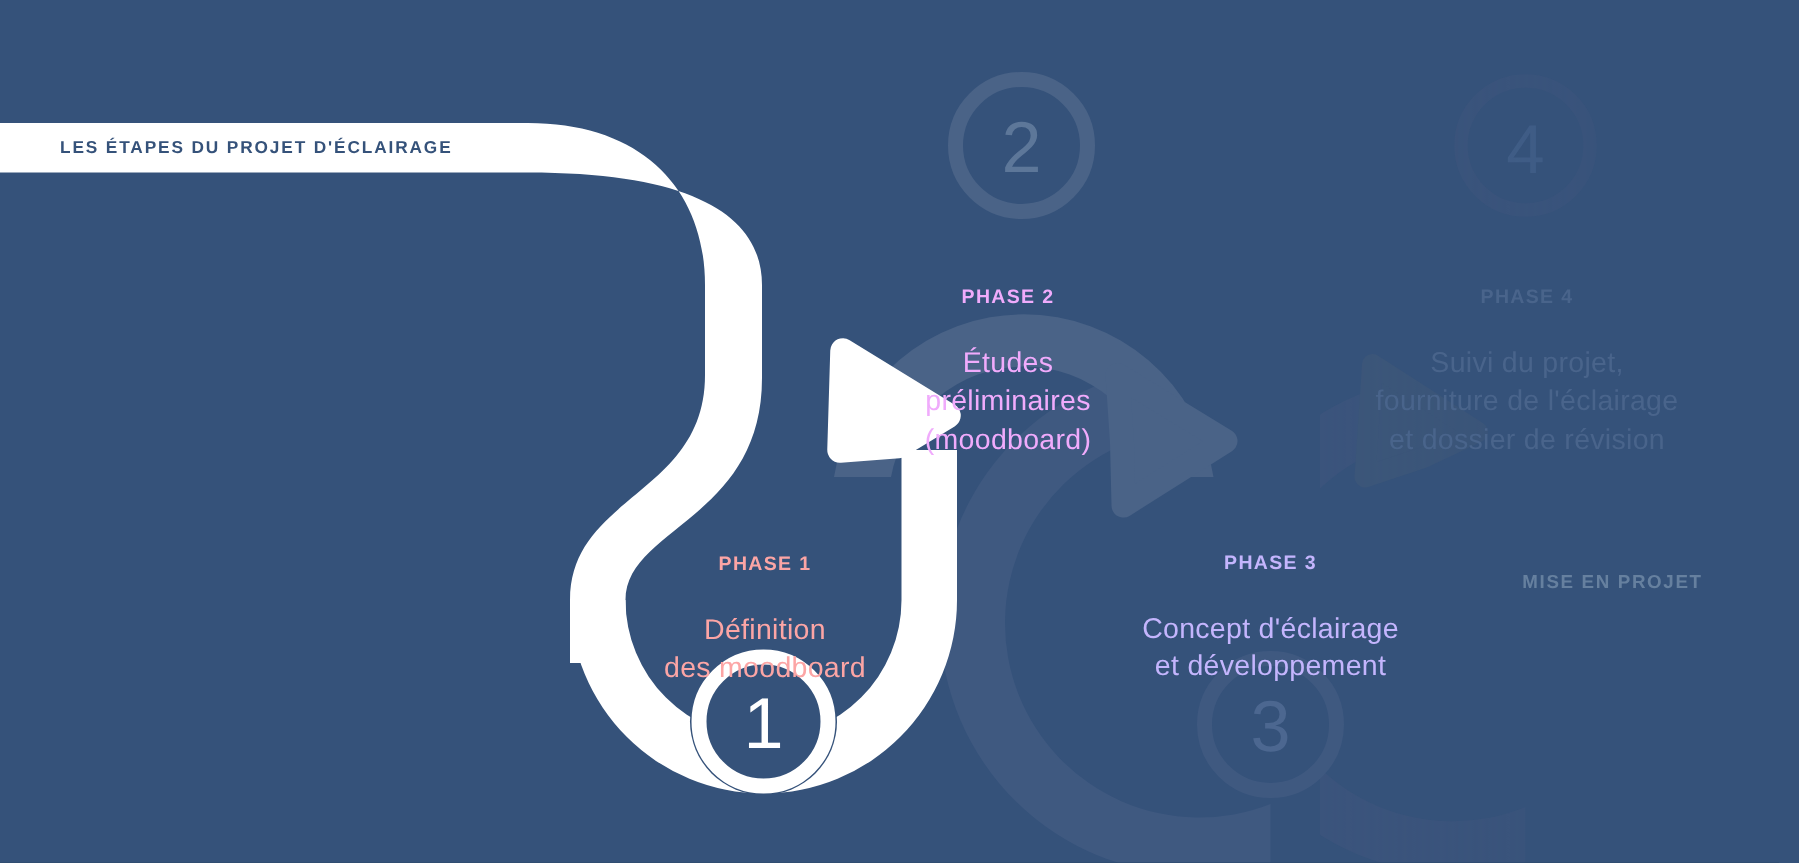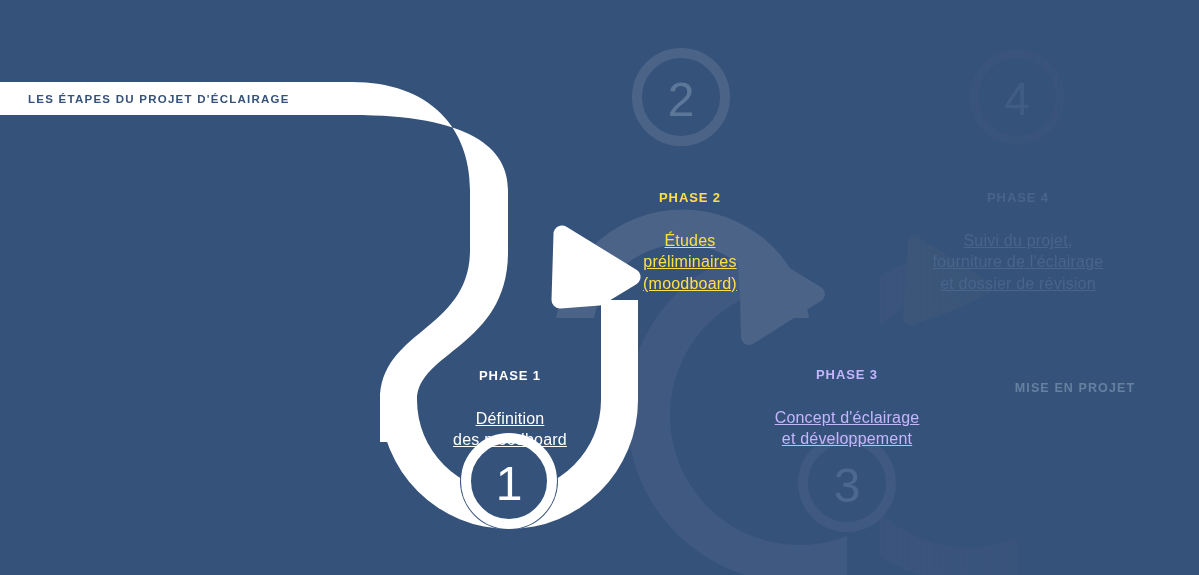--- a/index.html
+++ b/index.html
@@ -32,36 +32,35 @@
   }
   .lbl .hd {
     display: block;
     font-weight: bold;
     letter-spacing: 0.9px;
     font-size: 13px;
     margin-bottom: 3px;
   }
   .lbl .bd {
     display: block;
-    font-size: 16px;
+    font-size: 19px;
     font-weight: 400;
-    text-decoration: underline;
   }
   #title-bar {
     position: absolute;
     left: 0;
     top: 82px;
     width: 362px;
     height: 33px;
     display: flex;
     align-items: center;
     pointer-events: none;
   }
   #title-text {
-    margin-left: 28px;
+    margin-left: 40px;
     font-size: 11.5px;
     font-weight: bold;
     letter-spacing: 1.25px;
     color: #35527a;
     white-space: nowrap;
     text-align: center;
   }
   .num {
     font-weight: 400;
     text-anchor: middle;
@@ -143,27 +142,27 @@
       <path d="M 632 277 L 562 234 L 560 300 L 599 297 Z" fill="#ffffff" stroke="#ffffff" stroke-width="17" stroke-linejoin="round"></path>
     </g>
     <circle cx="509" cy="481" r="43" fill="#35527a" stroke="#ffffff" stroke-width="10"></circle>
     <text class="num" x="509" y="483" font-family="Liberation Sans, sans-serif" font-size="48" fill="#ffffff">1</text>
   </svg>
 
   <div id="title-bar">
     <span id="title-text">LES ÉTAPES DU PROJET D'ÉCLAIRAGE</span>
   </div>
 
-  <div class="lbl" style="left:430px; top:346px; width:160px; color:#ffffff;">
+  <div class="lbl" style="left:430px; top:346px; width:160px; color:#fca5a5;">
     <span class="hd">PHASE 1</span>
     <span class="bd">Définition
 des moodboard</span>
   </div>
 
-  <div class="lbl" style="left:606px; top:168px; width:168px; color:#fde047;">
+  <div class="lbl" style="left:588px; top:168px; width:168px; color:#f0abfc;">
     <span class="hd">PHASE 2</span>
     <span class="bd">Études
 préliminaires
 (moodboard)</span>
   </div>
 
   <div class="lbl" style="left:747px; top:345px; width:200px; color:#c4b5fd;">
     <span class="hd">PHASE 3</span>
     <span class="bd">Concept d'éclairage
 et développement</span>

